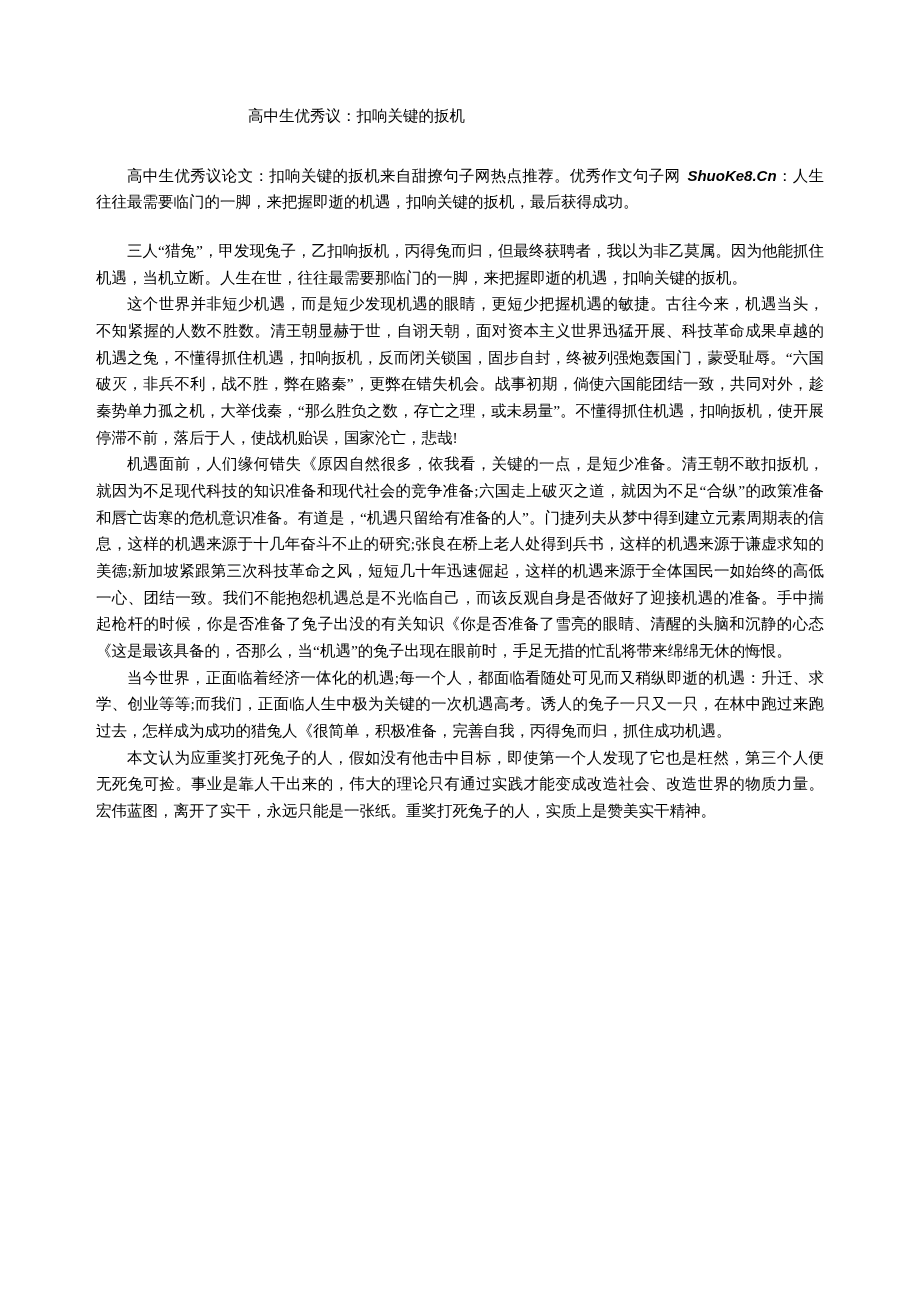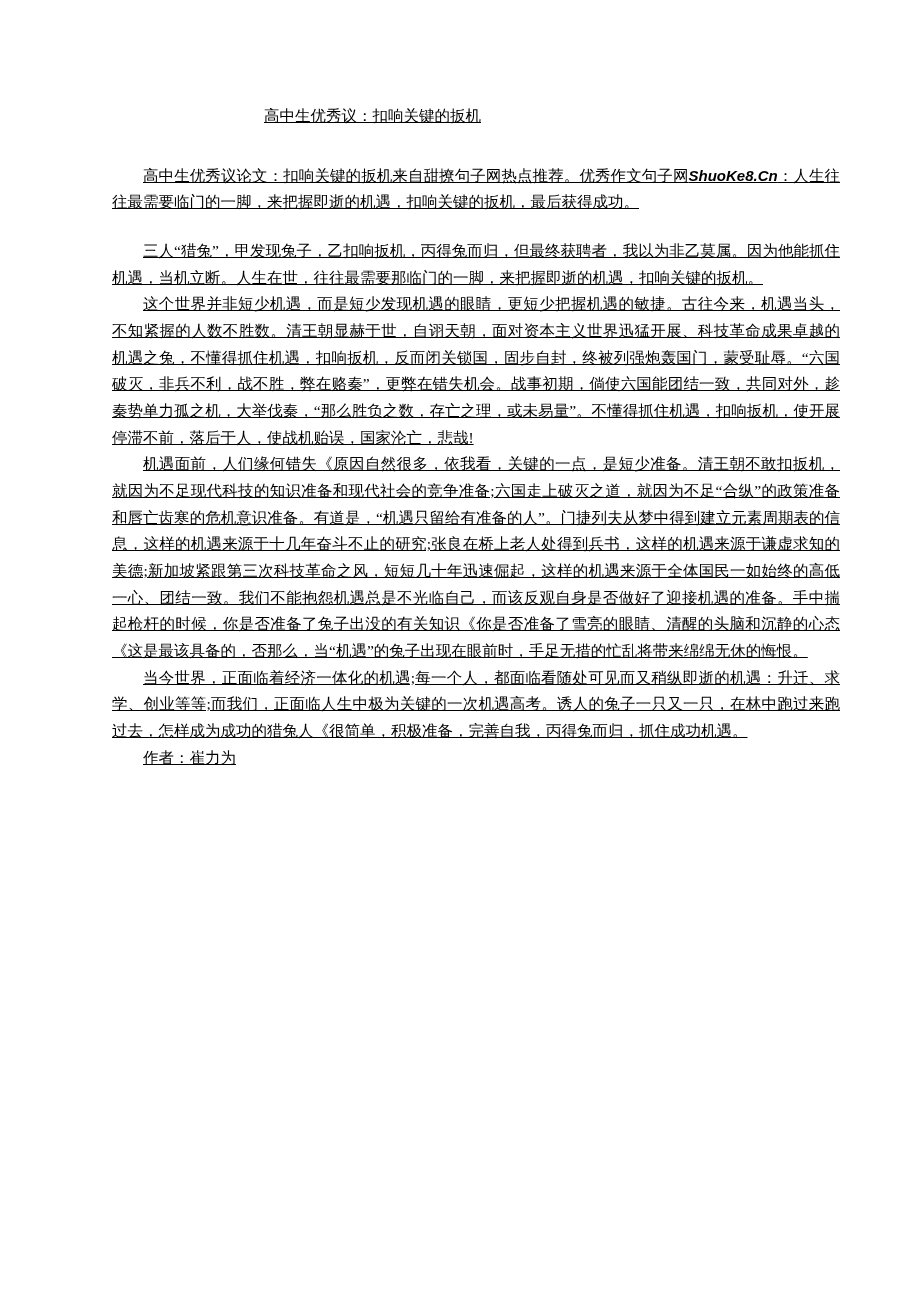--- a/index.html
+++ b/index.html
@@ -15,24 +15,23 @@
     position: relative;
     width: 920px;
     height: 1302px;
     margin: 0 auto;
     background: #ffffff;
     box-sizing: border-box;
     overflow: hidden;
   }
   .content {
     position: absolute;
-    left: 112px;
+    left: 96px;
     top: 104px;
     width: 728px;
-    text-decoration: underline;
   }
   .doc-title {
     font-size: 15.5px;
     line-height: 1.6;
     text-align: left;
     margin: 0 0 34px 0;
     padding-left: 152px;
     font-weight: normal;
   }
   .para {
@@ -44,34 +43,35 @@
     text-indent: 2em;
   }
   .para.lead {
     margin-bottom: 22px;
   }
   .watermark {
     font-family: "Liberation Sans", "DejaVu Sans", sans-serif;
     font-style: italic;
     font-weight: bold;
     font-size: 15px;
+    padding-left: 7px;
   }
 </style>
 </head>
 <body>
 
 <div class="page">
   <div class="content">
 
     <h1 class="doc-title">高中生优秀议：扣响关键的扳机</h1>
 
     <p class="para lead">
       <span>高中生优秀议论文：扣响关键的扳机来自甜撩句子网热点推荐。优秀作文句子网</span><span class="watermark">ShuoKe8.Cn</span><span>：人生往往最需要临门的一脚，来把握即逝的机遇，扣响关键的扳机，最后获得成功。</span>
     </p>
 
     <p class="para">三人“猎兔”，甲发现兔子，乙扣响扳机，丙得兔而归，但最终获聘者，我以为非乙莫属。因为他能抓住机遇，当机立断。人生在世，往往最需要那临门的一脚，来把握即逝的机遇，扣响关键的扳机。</p>
     <p class="para">这个世界并非短少机遇，而是短少发现机遇的眼睛，更短少把握机遇的敏捷。古往今来，机遇当头，不知紧握的人数不胜数。清王朝显赫于世，自诩天朝，面对资本主义世界迅猛开展、科技革命成果卓越的机遇之兔，不懂得抓住机遇，扣响扳机，反而闭关锁国，固步自封，终被列强炮轰国门，蒙受耻辱。“六国破灭，非兵不利，战不胜，弊在赂秦”，更弊在错失机会。战事初期，倘使六国能团结一致，共同对外，趁秦势单力孤之机，大举伐秦，“那么胜负之数，存亡之理，或未易量”。不懂得抓住机遇，扣响扳机，使开展停滞不前，落后于人，使战机贻误，国家沦亡，悲哉!</p>
     <p class="para">机遇面前，人们缘何错失《原因自然很多，依我看，关键的一点，是短少准备。清王朝不敢扣扳机，就因为不足现代科技的知识准备和现代社会的竞争准备;六国走上破灭之道，就因为不足“合纵”的政策准备和唇亡齿寒的危机意识准备。有道是，“机遇只留给有准备的人”。门捷列夫从梦中得到建立元素周期表的信息，这样的机遇来源于十几年奋斗不止的研究;张良在桥上老人处得到兵书，这样的机遇来源于谦虚求知的美德;新加坡紧跟第三次科技革命之风，短短几十年迅速倔起，这样的机遇来源于全体国民一如始终的高低一心、团结一致。我们不能抱怨机遇总是不光临自己，而该反观自身是否做好了迎接机遇的准备。手中揣起枪杆的时候，你是否准备了兔子出没的有关知识《你是否准备了雪亮的眼睛、清醒的头脑和沉静的心态《这是最该具备的，否那么，当“机遇”的兔子出现在眼前时，手足无措的忙乱将带来绵绵无休的悔恨。</p>
     <p class="para">当今世界，正面临着经济一体化的机遇;每一个人，都面临看随处可见而又稍纵即逝的机遇：升迁、求学、创业等等;而我们，正面临人生中极为关键的一次机遇高考。诱人的兔子一只又一只，在林中跑过来跑过去，怎样成为成功的猎兔人《很简单，积极准备，完善自我，丙得兔而归，抓住成功机遇。</p>
-    <p class="para">作者：崔力为</p>
+    <p class="para">本文认为应重奖打死兔子的人，假如没有他击中目标，即使第一个人发现了它也是枉然，第三个人便无死兔可捡。事业是靠人干出来的，伟大的理论只有通过实践才能变成改造社会、改造世界的物质力量。宏伟蓝图，离开了实干，永远只能是一张纸。重奖打死兔子的人，实质上是赞美实干精神。</p>
 
   </div>
 </div>
 
 </body></html>

